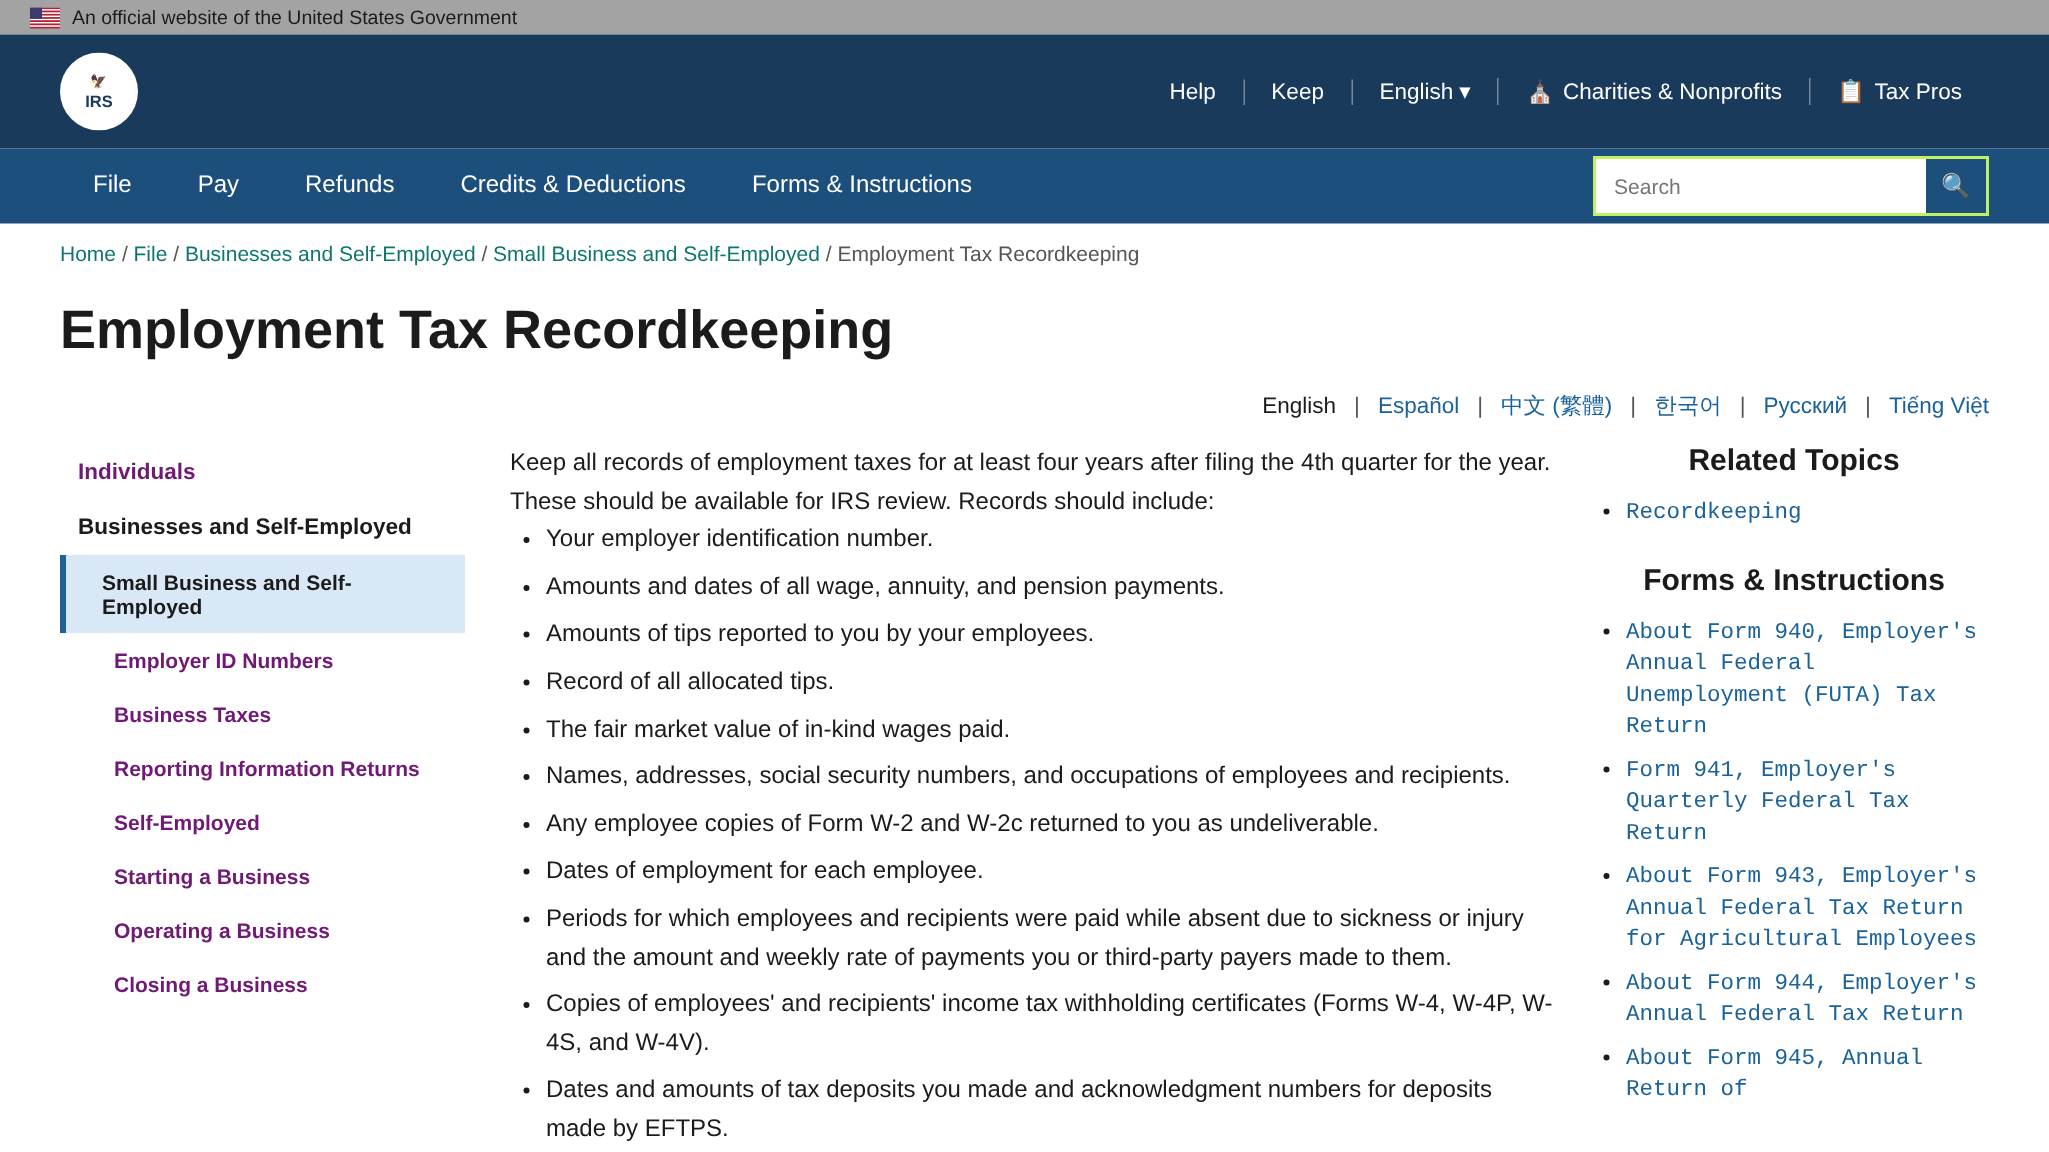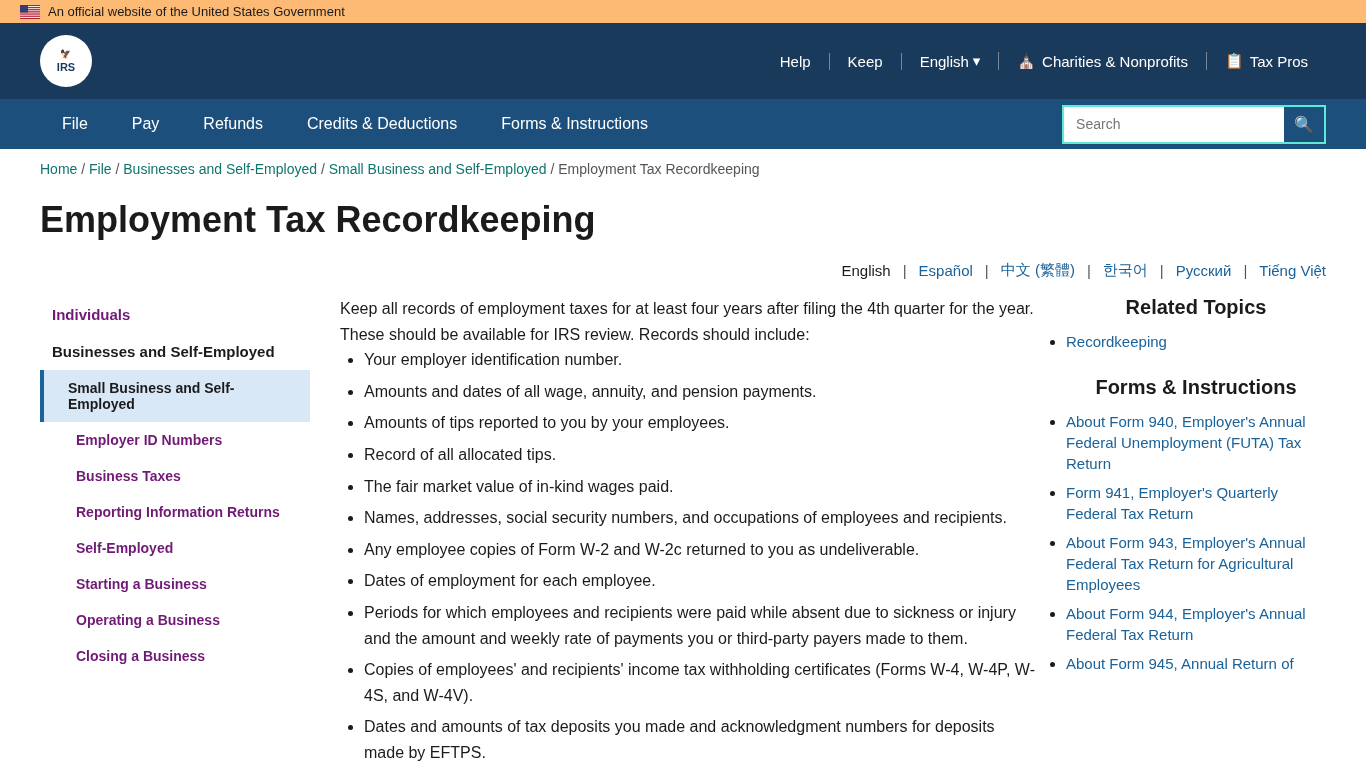--- a/index.html
+++ b/index.html
@@ -1,20 +1,20 @@
 <!DOCTYPE html>
 <html><head>
   <meta charset="utf-8">
   <style>
     * { margin: 0; padding: 0; box-sizing: border-box; }
     body { font-family: 'Source Sans Pro', Arial, sans-serif; font-size: 16px; color: #1b1b1b; background: #fff; }
 
     
     .gov-banner {
-      background: #fdba74;
+      background: #a3a3a3;
       padding: 4px 20px;
       display: flex;
       align-items: center;
       gap: 8px;
       font-size: 13px;
       color: #1b1b1b;
     }
     .flag-icon {
       width: 20px;
       height: 14px;
@@ -87,21 +87,21 @@
     .search-btn {
       background: #1d4f7c;
       border: none;
       padding: 8px 10px;
       cursor: pointer;
       color: #fff;
       font-size: 16px;
     }
     .search-wrapper {
       display: flex;
-      border: 2px solid #5eead4;
+      border: 2px solid #bef264;
     }
 
     
     .breadcrumb {
       padding: 12px 40px;
       font-size: 14px;
       color: #555;
     }
     .breadcrumb a {
       color: #0f766e;
@@ -202,21 +202,23 @@
       flex-shrink: 0;
     }
     .right-sidebar h3 {
       font-size: 20px;
       font-weight: bold;
       margin-bottom: 12px;
       color: #1b1b1b;
       text-align: center;
     }
     .right-sidebar ul {
+      margin-left: 18px;
       margin-bottom: 24px;
+      font-family: Liberation Mono, monospace;
     }
     .right-sidebar ul li {
       margin-bottom: 8px;
       font-size: 15px;
       line-height: 1.4;
     }
     .right-sidebar ul li a {
       color: #1a6299;
       text-decoration: none;
     }

